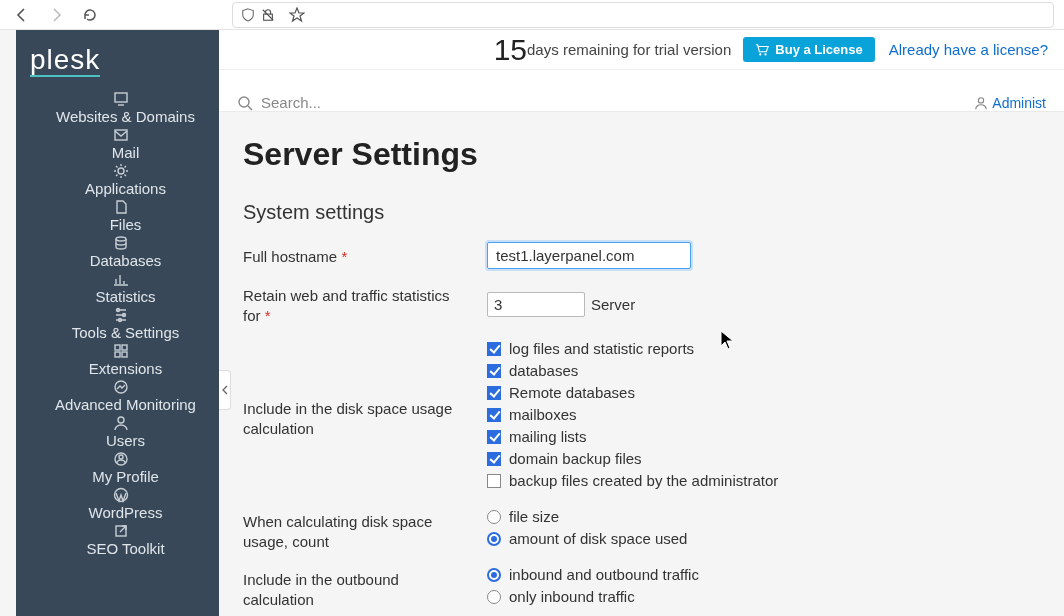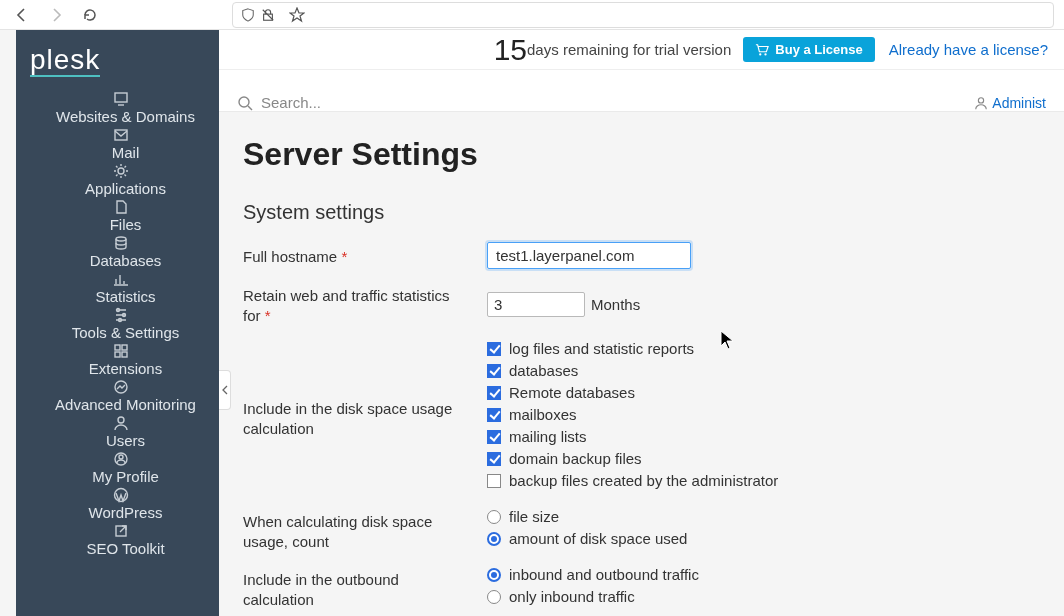--- a/index.html
+++ b/index.html
@@ -455,21 +455,21 @@
       <div class="form-field">
         <input class="text-input" value="test1.layerpanel.com" style="">
       </div>
     </div>
 
     <div class="form-row">
       <div class="form-label">
         <span>Retain web and traffic statistics for</span> <span class="req">*</span>
       </div>
       <div class="form-field">
-        <input class="num-input" value="3" style=""><span class="after-text">Months</span>
+        <input class="num-input" value="3" style=""><span class="after-text">Server</span>
       </div>
     </div>
 
     <div class="form-row">
       <div class="form-label">Include in the disk space usage calculation</div>
       <div class="form-field" id="diskspace-checks">
           <div class="chk-line">
             <span class="chk checked"></span>
             <span>log files and statistic reports</span>
           </div>

